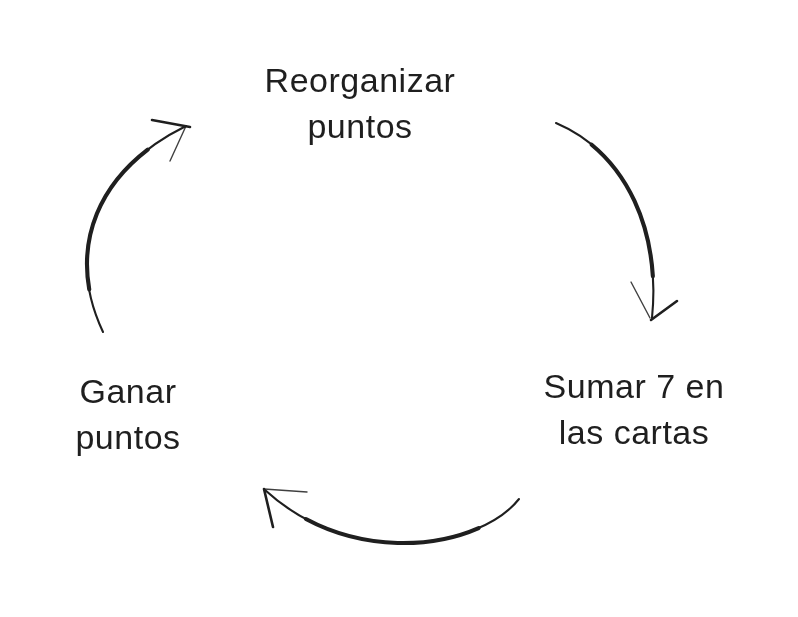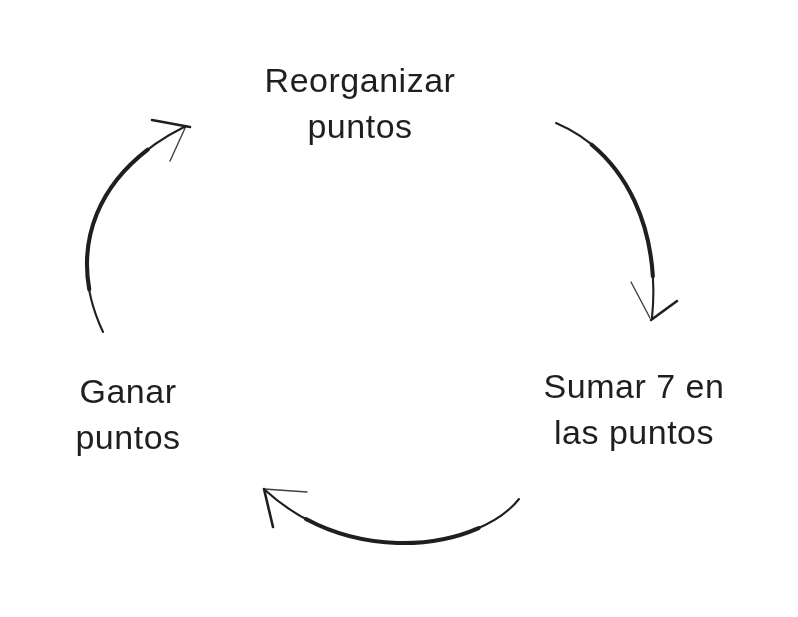--- a/index.html
+++ b/index.html
@@ -85,21 +85,21 @@
     </g>
   </svg>
 
   <div class="node node-top">
     <div>Reorganizar</div>
     <div>puntos</div>
   </div>
 
   <div class="node node-right">
     <div>Sumar 7 en</div>
-    <div>las puntos</div>
+    <div>las cartas</div>
   </div>
 
   <div class="node node-left">
     <div>Ganar</div>
     <div>puntos</div>
   </div>
 
 </div>
 
 </body></html>

